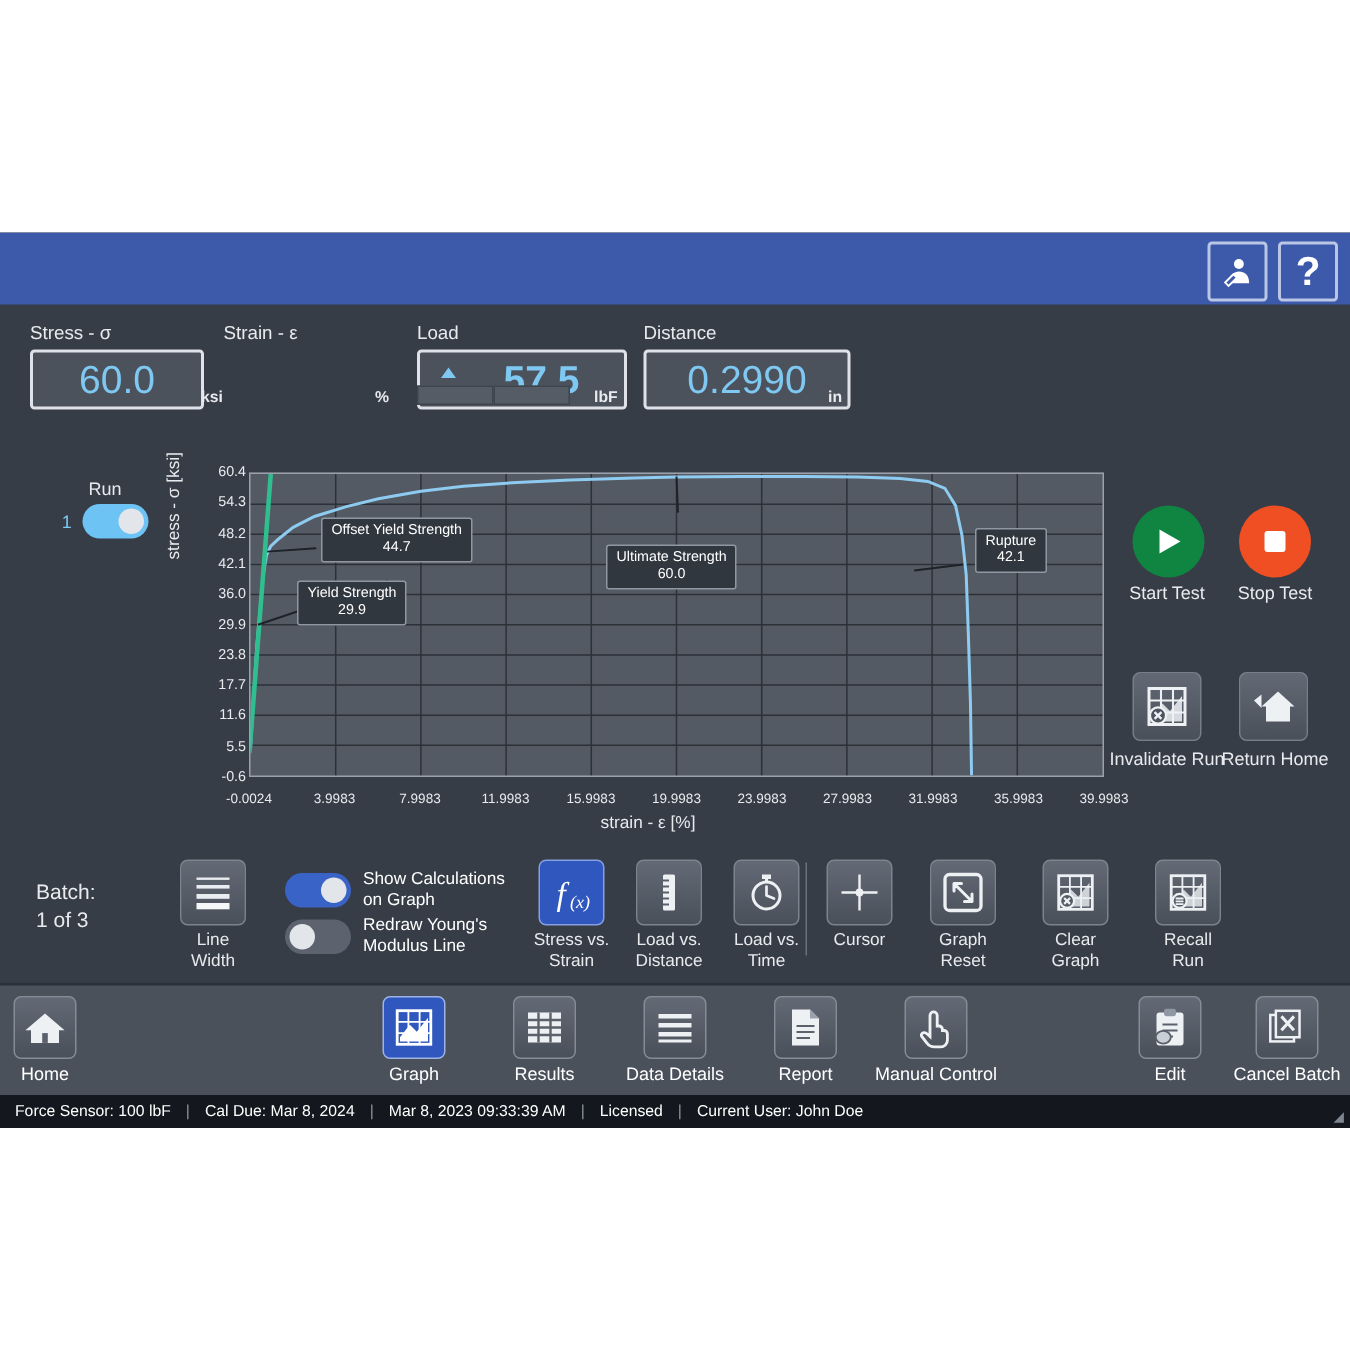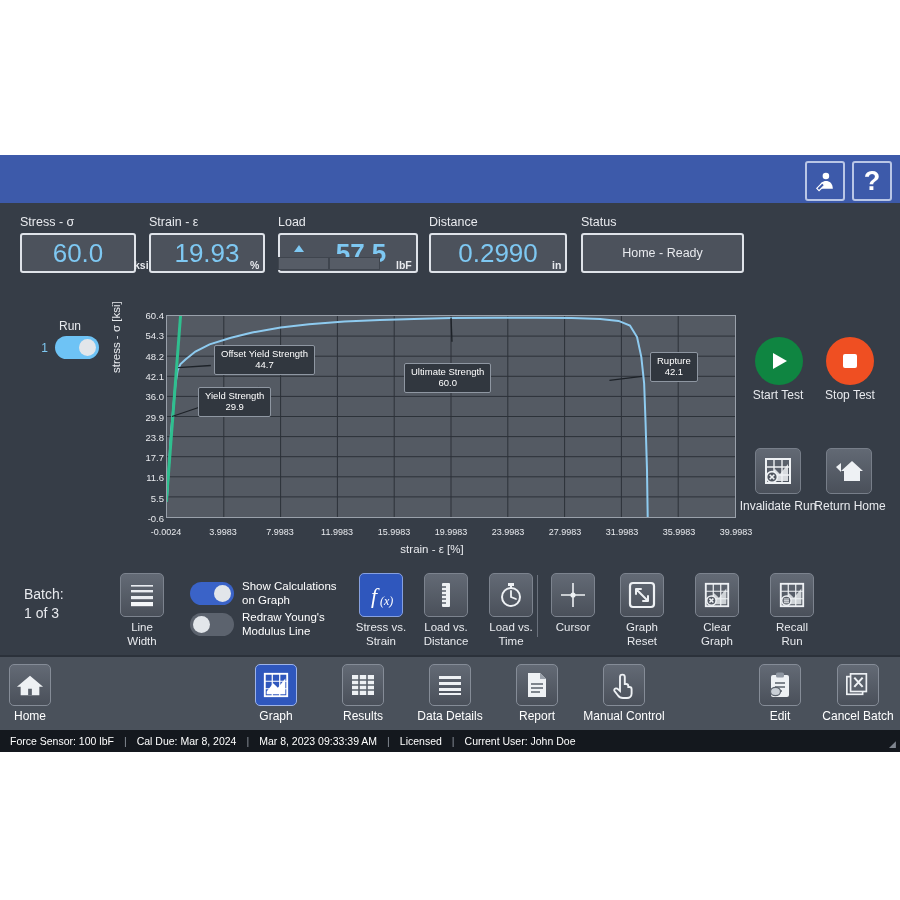--- a/index.html
+++ b/index.html
@@ -101,23 +101,20 @@
     <div class="field" style="left:20px;width:116px;">
       <div class="lbl">Stress - σ</div>
       <div class="box">
         <span class="val">60.0</span>
       </div>
     </div>
     <div class="unit" style="left:96px;padding-left:38px;">ksi</div>
 
     <div class="field" style="left:149px;width:116px;">
       <div class="lbl">Strain - ε</div>
-      <div class="box">
-        <span class="val">19.93</span>
-      </div>
     </div>
     <div class="unit" style="left:250px;">%</div>
 
     <div class="field" style="left:278px;width:140px;">
       <div class="lbl">Load</div>
       <div class="box" style="position:relative;">
         <span class="loadarrow">
           <svg width="14" height="22" viewBox="0 0 14 22">
               <polygon points="7,1 12,8 2,8" fill="#7ec8f2"></polygon>
               <polygon points="7,21 12,14 2,14" fill="#7ec8f2"></polygon>
@@ -133,26 +130,20 @@
     <div class="unit" style="left:396px;">lbF</div>
 
     <div class="field" style="left:429px;width:138px;">
       <div class="lbl">Distance</div>
       <div class="box">
         <span class="val">0.2990</span>
       </div>
     </div>
     <div class="unit" style="left:552px;">in</div>
 
-    <div class="field" style="left:581px;width:163px;">
-      <div class="lbl">Status</div>
-      <div class="box status">
-        <span class="val">Home - Ready</span>
-      </div>
-    </div>
   </div>
 
   <div class="runwrap">
     <div class="rl">Run</div>
     <div class="runrow">
       <span class="runnum">1</span>
       <span class="toggle on">
           <span class="knob"></span>
         </span>
     </div>

